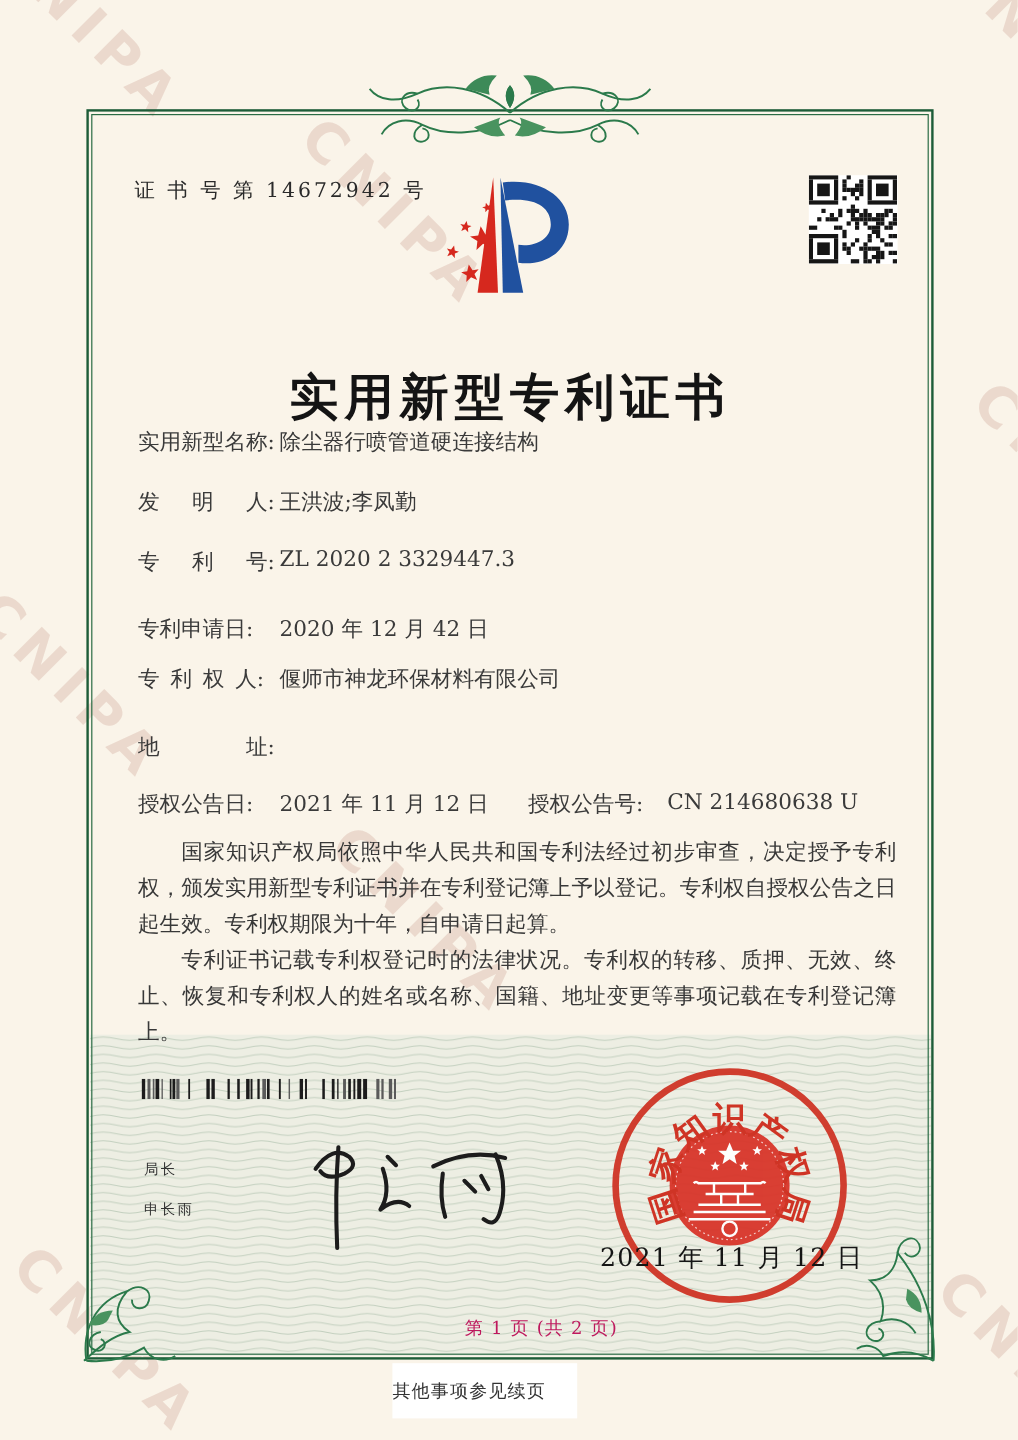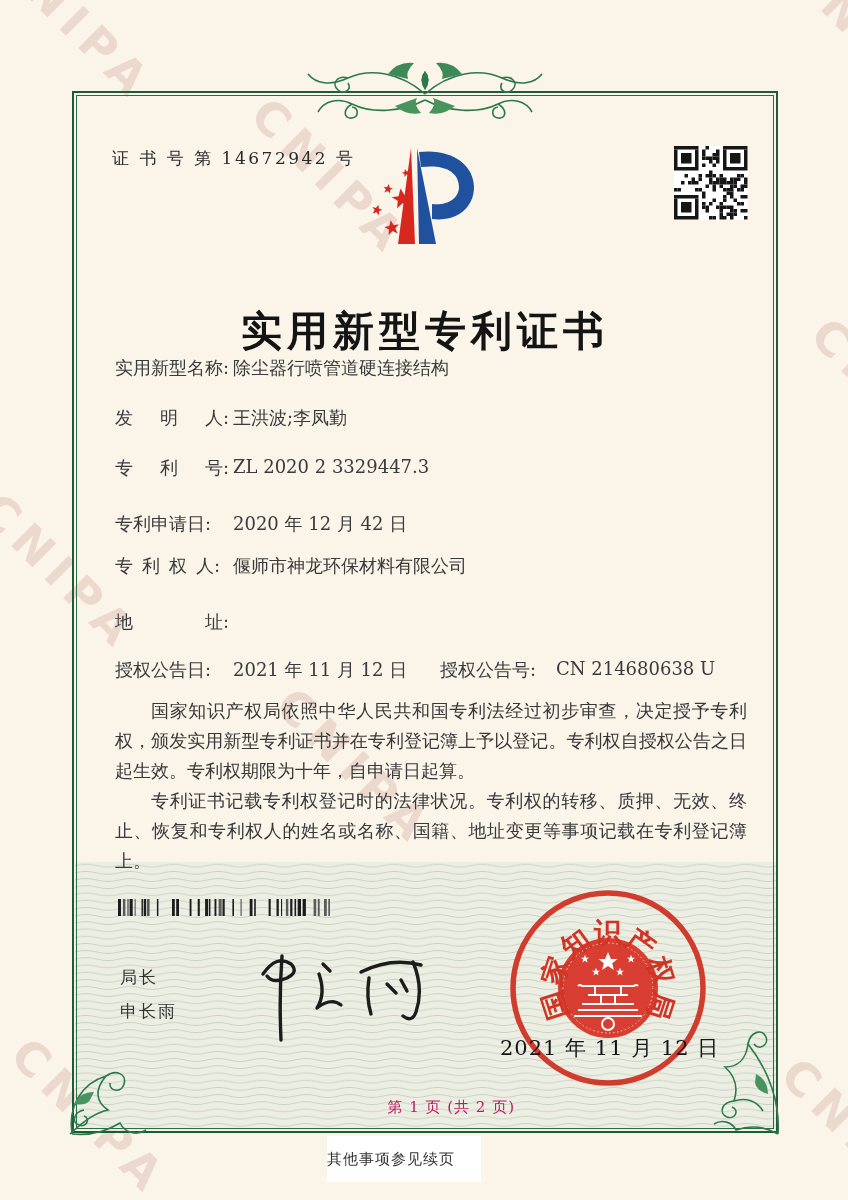--- a/index.html
+++ b/index.html
@@ -39,21 +39,21 @@
   .flabel{position:absolute;left:115px;white-space:pre;}
   .fvalue{position:absolute;left:233px;white-space:pre;}
   .flabel2{position:absolute;left:440px;white-space:pre;}
   .fvalue2{position:absolute;left:556px;white-space:pre;}
   .body-text{
     position:absolute;left:115px;top:696px;width:632px;
     font-size:18px;line-height:30px;color:#383838;text-align:justify;
   }
   .body-text p{margin:0;text-indent:2em;}
   .official{position:absolute;font-family:Liberation Sans, sans-serif;
-    font-size:17px;color:#333;letter-spacing:2px;}
+    font-size:12px;color:#333;letter-spacing:2px;}
   .seal-wrap{position:absolute;left:508px;top:888px;width:200px;height:200px;opacity:.95;}
   .seal-chars{position:absolute;left:608px;top:988px;width:0;height:0;}
   .seal-chars span{
     position:absolute;left:0;top:0;
     font-size:28px;font-weight:700;color:#cf3425;
     transform-origin:0 0;white-space:nowrap;
   }
   .seal-date{
     position:absolute;left:500px;top:1034px;width:212px;text-align:center;
     font-size:21px;color:#151515;letter-spacing:1px;white-space:nowrap;

